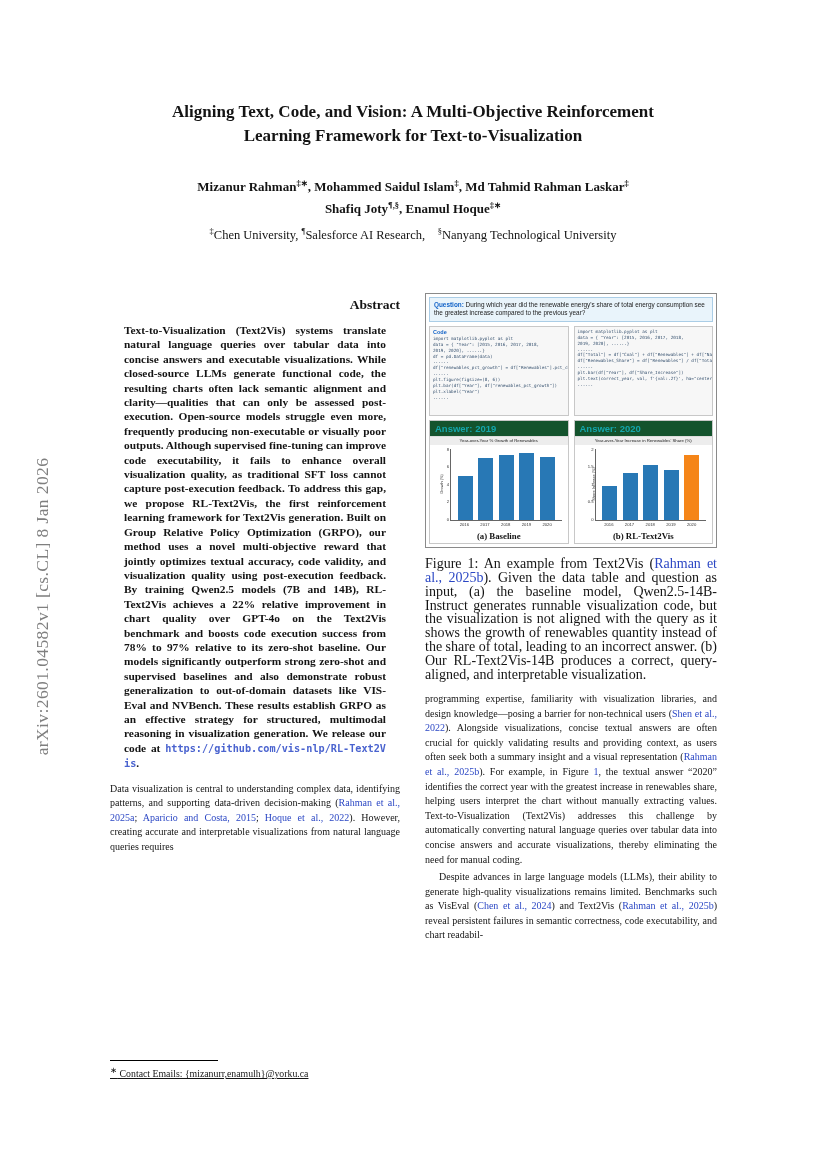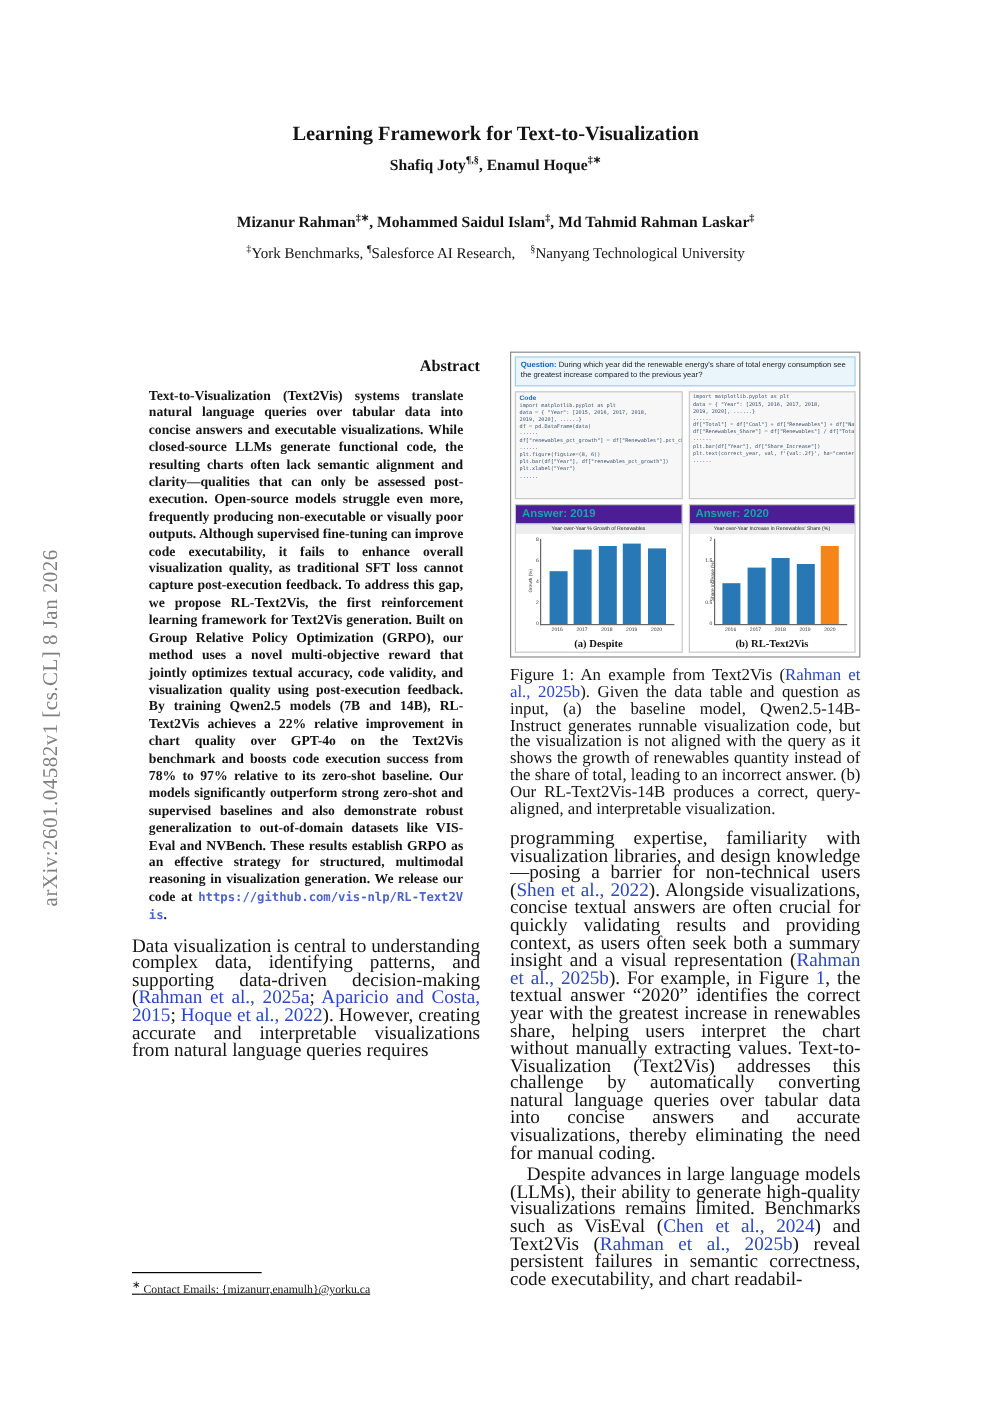--- a/index.html
+++ b/index.html
@@ -16,21 +16,21 @@
   .authors sup, .affil sup, .footnote sup { font-size:8.5px; }
   .affil { margin-top:7px; font-size:12.5px; }
 
   .col-left  { position:absolute; left:110px; top:297px; width:290px; }
   .col-right { position:absolute; left:425px; top:293px; width:292px; }
 
   .abs-heading { text-align:right; font-size:13.5px; font-weight:bold; margin-bottom:10px; }
   .abs-text { font-size:11.4px; line-height:14.4px; text-align:justify; margin:0 14px;font-weight:bold; }
   .sec-heading { margin-top:17px; font-size:13.5px; font-weight:bold; }
   .sec-num { margin-right:14px; }
-  .body-text { font-size:16px; line-height:14.6px; text-align:justify; margin-top:10px; }
+  .body-text { font-size:10px; line-height:14.6px; text-align:justify; margin-top:10px; }
   .indent { text-indent:14px; margin-top:3px; }
   .cite { color:#2b47c4; }
   .url { color:#4a63cf; font-family:"DejaVu Sans Mono", monospace; font-size:10.2px; word-break:break-all; }
 
   .footnote { position:absolute; left:110px; top:1060px; width:290px; font-size:9.8px;text-decoration:underline; }
   .footnote-rule { width:108px; border-top:1px solid #000; margin-bottom:4px; }
 
   .figure { border:1px solid #8a8a8a; padding:3px; background:#fff; }
   .qbox { background:#e9f4fb; border:1px solid #aacde6; padding:3px 4px;
           font-family:"Liberation Sans", sans-serif; font-size:6.4px; line-height:8.4px; color:#222; }
@@ -38,21 +38,21 @@
 
   .code-row { display:flex; gap:5px; margin-top:4px; }
   .code-panel { flex:1; height:90px; border:1px solid #c8c8c8; background:#f7f7f7; padding:2px 3px; overflow:hidden; }
   .code-label { color:#1464c8; font-weight:bold; font-size:5.5px; font-family:"Liberation Sans",sans-serif; margin-bottom:1px; }
   .code-lines div { font-family:"DejaVu Sans Mono", monospace; font-size:4.3px; line-height:5.9px;
                     color:#35506e; white-space:nowrap; }
 
   .chart-row { display:flex; gap:5px; margin-top:4px; }
   .chart-panel { flex:1; border:1px solid #c8c8c8; background:#fff; padding-bottom:2px; }
   .answer-bar { padding:2px 5px; font-family:"Liberation Sans",sans-serif; font-size:9.5px;
-                font-weight:bold; color:#14a6ab; border-bottom:1px solid #ddd; background:#4c1d95; }
+                font-weight:bold; color:#14a6ab; border-bottom:1px solid #ddd; background:#14532d; }
   .chart-title { background:#ededed; font-family:"Liberation Sans",sans-serif; font-size:4.3px;
                  text-align:center; padding:1.5px 2px; color:#222; }
   .plot { position:relative; height:72px; margin:4px 6px 0 20px; border-left:1px solid #666; border-bottom:1px solid #666; }
   .bars { position:absolute; left:0; right:0; top:0; bottom:0; display:flex; align-items:flex-end;
           justify-content:space-around; padding:0 4px; }
   .bar { width:15px; }
   .yticks { position:absolute; left:-12px; top:-2px; bottom:-2px; width:10px; display:flex;
             flex-direction:column; justify-content:space-between; font-size:4.2px;
             font-family:"Liberation Sans",sans-serif; color:#333; text-align:right; }
   .ylabel { position:absolute; left:-19px; top:50%; transform:translateY(-50%) rotate(-90deg);
@@ -63,29 +63,30 @@
   .fig-caption { margin-top:9px; font-size:14px; line-height:13.9px; text-align:justify; }
 </style>
 </head>
 <body>
 
 <div class="page">
 
   <div class="arxiv">arXiv:2601.04582v1  [cs.CL]  8 Jan 2026</div>
 
   <div class="header">
+    <div class="title-line">Aligning Text, Code, and Vision: A Multi-Objective Reinforcement</div>
     <div class="title-line">Learning Framework for Text-to-Visualization</div>
+    <div class="authors">
+      <span>Mizanur Rahman</span><sup>‡∗</sup><span>, Mohammed Saidul Islam</span><sup>‡</sup><span>, Md Tahmid Rahman Laskar</span><sup>‡</sup>
+    </div>
     <div class="authors" style="margin-top:0;">
       <span>Shafiq Joty</span><sup>¶,§</sup><span>, Enamul Hoque</span><sup>‡∗</sup>
     </div>
-    <div class="authors">
-      <span>Mizanur Rahman</span><sup>‡∗</sup><span>, Mohammed Saidul Islam</span><sup>‡</sup><span>, Md Tahmid Rahman Laskar</span><sup>‡</sup>
-    </div>
     <div class="affil">
-      <sup>‡</sup><span>York Benchmarks, </span><sup>¶</sup><span>Salesforce AI Research,    </span>&nbsp;&nbsp;&nbsp;<sup>§</sup><span>Nanyang Technological University</span>
+      <sup>‡</sup><span>Chen University, </span><sup>¶</sup><span>Salesforce AI Research,    </span>&nbsp;&nbsp;&nbsp;<sup>§</sup><span>Nanyang Technological University</span>
     </div>
   </div>
 
   <div class="col-left">
     <div class="abs-heading">Abstract</div>
     <p class="abs-text"><span>Text-to-Visualization (Text2Vis) systems translate natural language queries over tabular data into concise answers and executable visualizations. While closed-source LLMs generate functional code, the resulting charts often lack semantic alignment and clarity—qualities that can only be assessed post-execution. Open-source models struggle even more, frequently producing non-executable or visually poor outputs. Although supervised fine-tuning can improve code executability, it fails to enhance overall visualization quality, as traditional SFT loss cannot capture post-execution feedback. To address this gap, we propose RL-Text2Vis, the first reinforcement learning framework for Text2Vis generation. Built on Group Relative Policy Optimization (GRPO), our method uses a novel multi-objective reward that jointly optimizes textual accuracy, code validity, and visualization quality using post-execution feedback. By training Qwen2.5 models (7B and 14B), RL-Text2Vis achieves a 22% relative improvement in chart quality over GPT-4o on the Text2Vis benchmark and boosts code execution success from 78% to 97% relative to its zero-shot baseline. Our models significantly outperform strong zero-shot and supervised baselines and also demonstrate robust generalization to out-of-domain datasets like VIS-Eval and NVBench. These results establish GRPO as an effective strategy for structured, multimodal reasoning in visualization generation. We release our code at </span><span class="url">https://github.com/vis-nlp/RL-Text2Vis</span><span>.</span></p>
     <p class="body-text"><span>Data visualization is central to understanding complex data, identifying patterns, and supporting data-driven decision-making (</span><span class="cite">Rahman et al., 2025a</span><span>; </span><span class="cite">Aparicio and Costa, 2015</span><span>; </span><span class="cite">Hoque et al., 2022</span><span>). However, creating accurate and interpretable visualizations from natural language queries requires</span></p>
   </div>
 
   <div class="footnote">
@@ -157,21 +158,21 @@
                 <div class="bar" style="height: 88.8889%; background: rgb(40, 120, 181);"></div>
               </div>
           </div>
           <div class="xticks">
               <span>2016</span>
               <span>2017</span>
               <span>2018</span>
               <span>2019</span>
               <span>2020</span>
             </div>
-          <div class="sub-caption">(a) Despite</div>
+          <div class="sub-caption">(a) Baseline</div>
         </div>
 
         <div class="chart-panel">
           <div class="answer-bar">
             <span>Answer:</span>
             <span>2020</span>
           </div>
           <div class="chart-title">Year-over-Year Increase in Renewables' Share (%)</div>
           <div class="plot">
             <div class="ylabel">Share Increase (%)</div>

